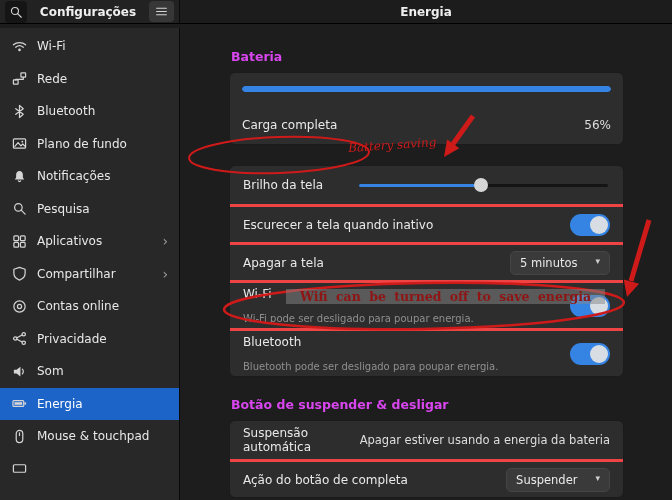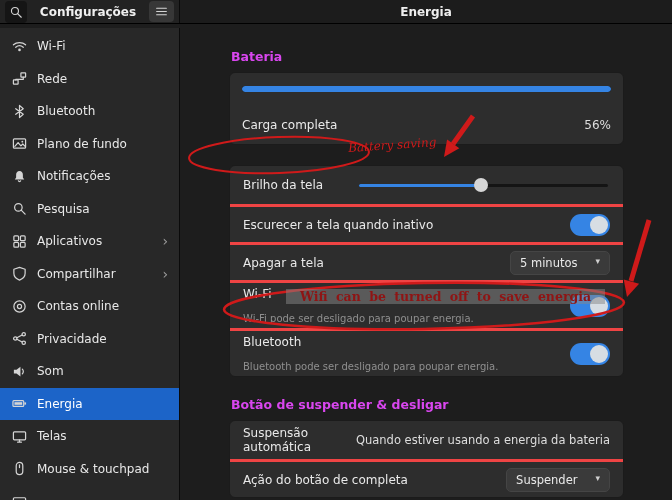--- a/index.html
+++ b/index.html
@@ -215,29 +215,20 @@
     <span class="icn">
         <svg class="ic" width="15" height="15" viewBox="0 0 16 16">
           <rect x="1" y="5" width="11.5" height="6" rx="1"></rect>
           <rect class="fl" x="13.2" y="6.8" width="1.8" height="2.4"></rect>
           <rect class="fl" x="2.6" y="6.6" width="8.3" height="2.8"></rect>
         </svg>
       </span>
     <span>Energia</span>
   </div>
 
-  <div class="side-item">
-    <span class="icn">
-        <svg class="ic" width="15" height="15" viewBox="0 0 16 16">
-          <rect x="1.5" y="3" width="13" height="8.5" rx="1"></rect>
-          <path d="M6 14h4M8 11.5V14"></path>
-        </svg>
-      </span>
-    <span>Telas</span>
-  </div>
 
   <div class="side-item">
     <span class="icn">
         <svg class="ic" width="15" height="15" viewBox="0 0 16 16">
           <rect x="4.5" y="1.5" width="7" height="13" rx="3.5"></rect>
           <path d="M8 4v3"></path>
         </svg>
       </span>
     <span>Mouse &amp; touchpad</span>
   </div>
@@ -321,21 +312,21 @@
         </div>
       </div>
     </div>
 
     <div class="section-title">Botão de suspender &amp; desligar</div>
     <div class="card">
 
       <div class="row">
         <span class="row-title">Suspensão automática</span>
         <div class="row-right">
-          <span class="row-value">Quando estiver usando a energia da bateria</span>
+          <span class="row-value">Apagar estiver usando a energia da bateria</span>
         </div>
       </div>
 
       <div class="row">
         <span class="row-title">Ação do botão de completa</span>
         <div class="row-right">
           <div class="dropdown">
             <span>Suspender</span>
             <span class="caret">▾</span>
           </div>

